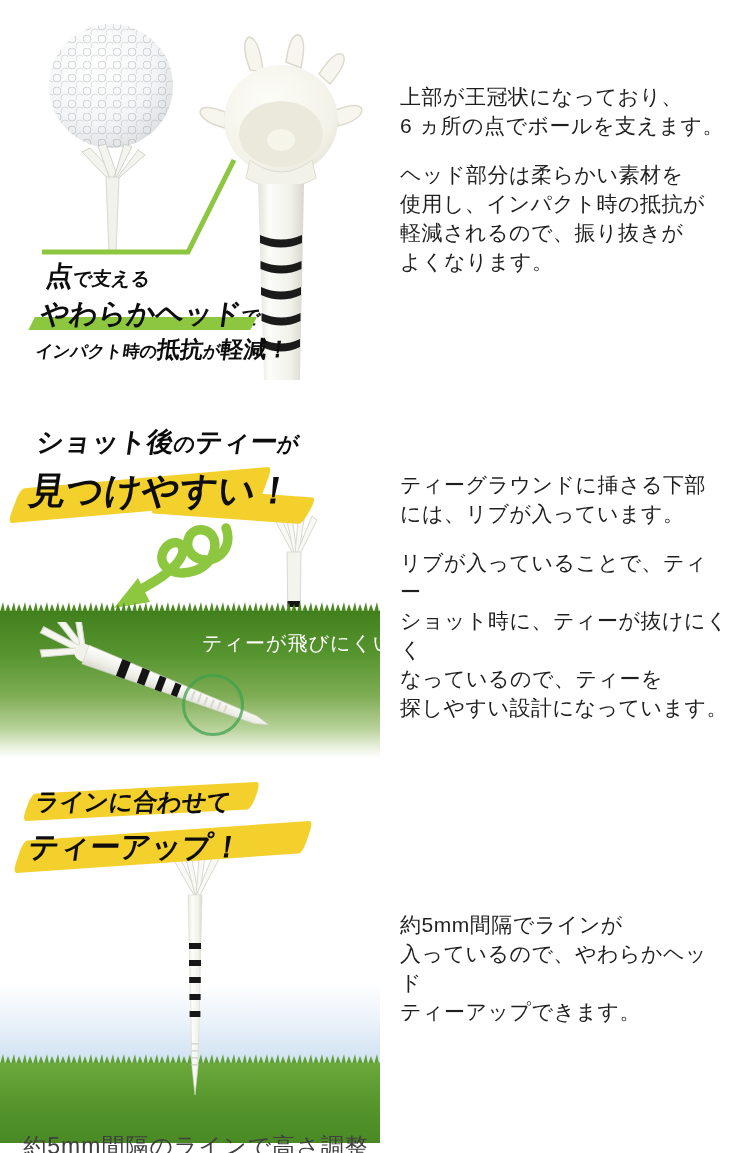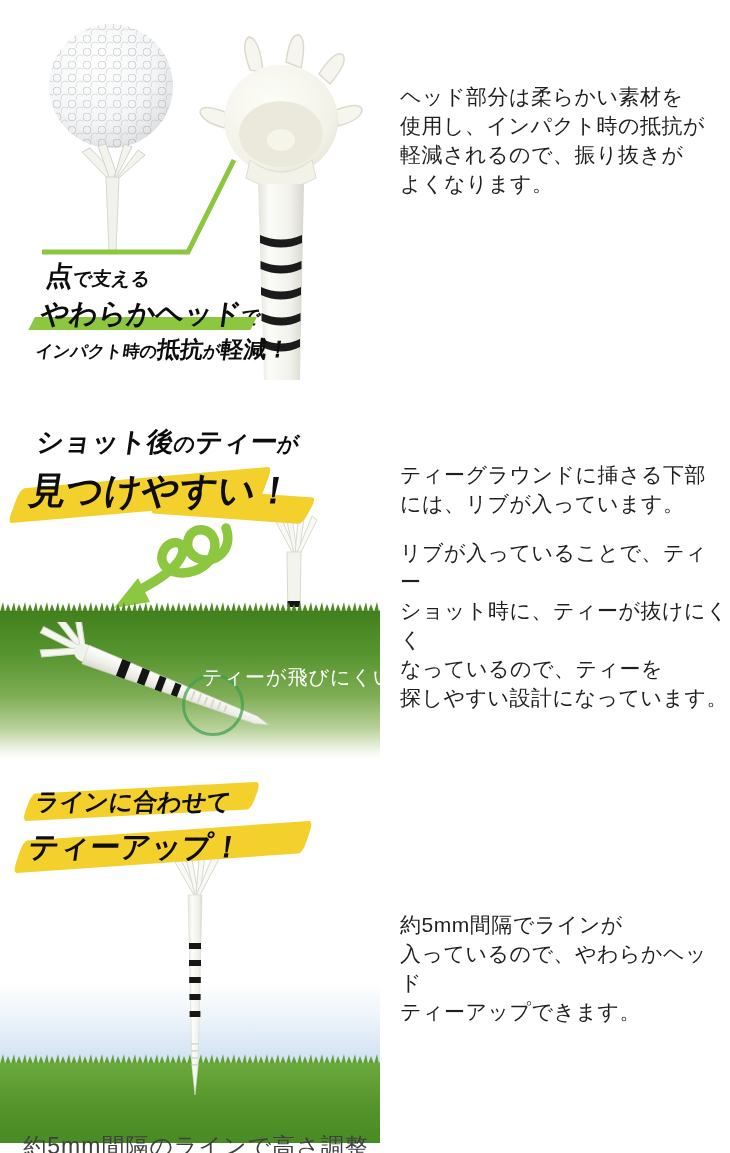--- a/index.html
+++ b/index.html
@@ -114,20 +114,22 @@
       <div class="cap-line" style="position:relative;margin-top:2px;">
         <span class="gbar"></span>
         <span class="cap-big2">やわらかヘッド</span><span class="cap-small">で</span>
       </div>
       <div class="cap-line" style="margin-top:4px;">
         <span class="cap-xs">インパクト時の</span><span class="cap-med">抵抗</span><span class="cap-xs">が</span><span class="cap-med">軽減！</span>
       </div>
     </div>
 
     <div class="bodycol" style="top:82px;">
+      <div class="para pre">上部が王冠状になっており、
+6 ヵ所の点でボールを支えます。</div>
       <div class="para pre">ヘッド部分は柔らかい素材を
 使用し、インパクト時の抵抗が
 軽減されるので、振り抜きが
 よくなります。</div>
     </div>
   </section>
 
   <section>
 
     <div class="abs slant" style="left:26px;top:424px;width:330px;z-index:4;">
@@ -195,25 +197,25 @@
             <rect x="183" y="25" width="2" height="10"></rect>
           <rect x="190" y="26" width="2" height="9"></rect>
             <rect x="197" y="26" width="2" height="9"></rect>
           <rect x="204" y="26" width="2" height="8"></rect>
             <rect x="211" y="27" width="2" height="7"></rect>
         </g>
       </g>
     </svg>
 
     <div class="abs rib-circle" style="left:182px;top:674px;"></div>
-    <div class="abs grass-caption" style="left:202px;top:662px;">
+    <div class="abs grass-caption" style="left:202px;top:628px;">
       <div>ティーが飛びにくい</div>
     </div>
 
-    <div class="bodycol" style="top:460px;">
+    <div class="bodycol" style="top:470px;">
       <div class="para pre">ティーグラウンドに挿さる下部
 には、リブが入っています。</div>
       <div class="para pre">リブが入っていることで、ティー
 ショット時に、ティーが抜けにくく
 なっているので、ティーを
 探しやすい設計になっています。</div>
     </div>
   </section>
 
   <section>

